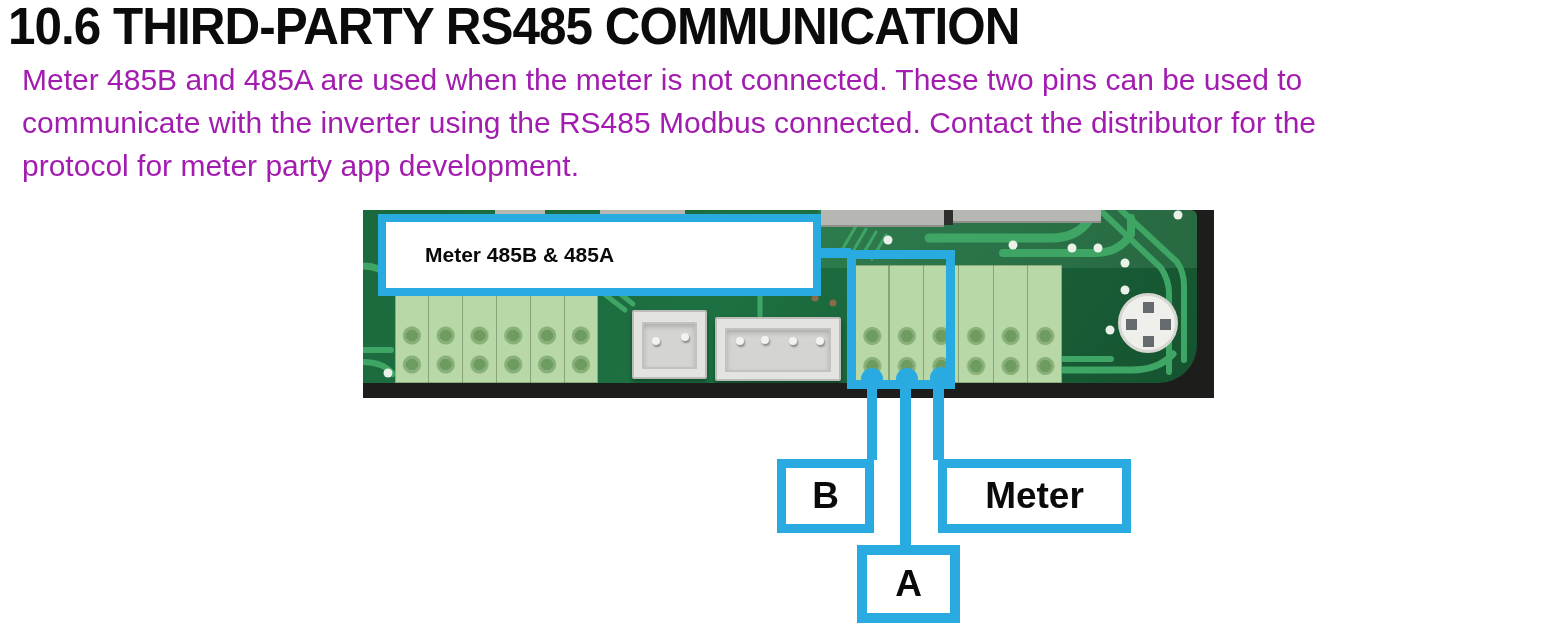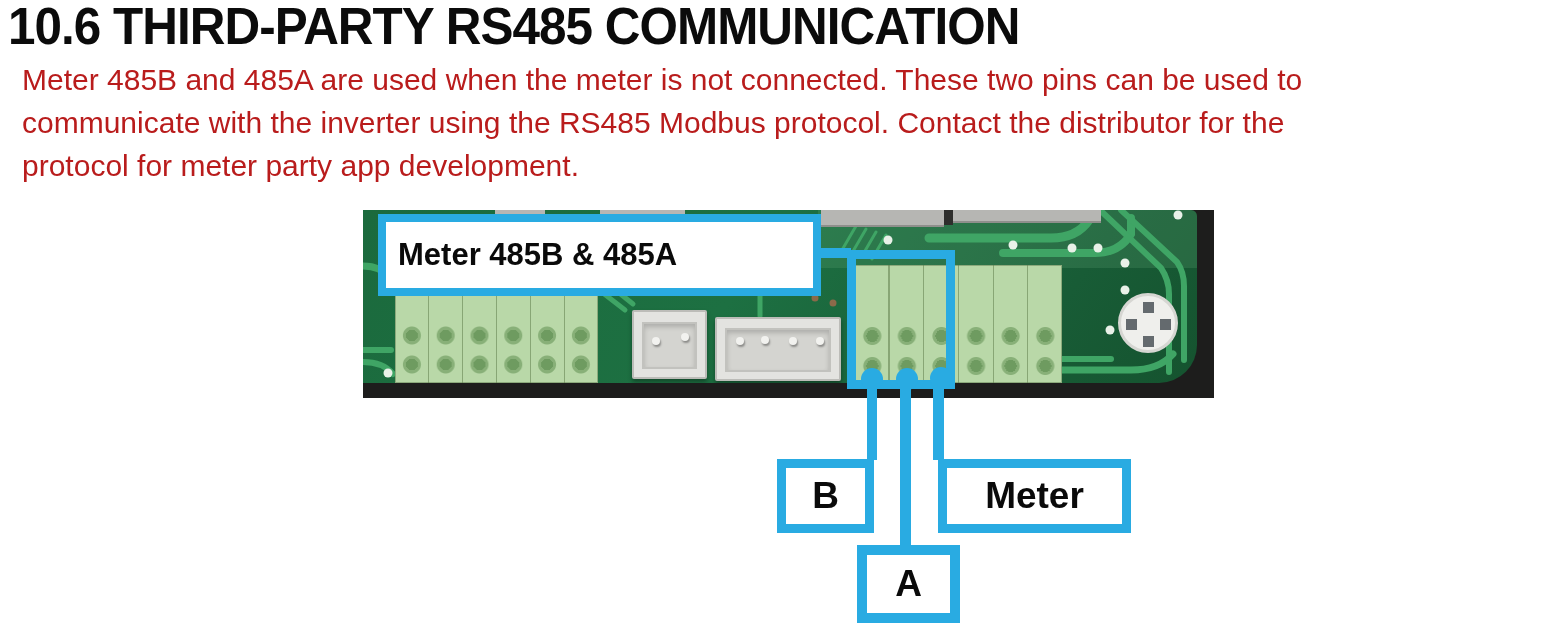--- a/index.html
+++ b/index.html
@@ -2,21 +2,21 @@
 <html style="--highlight-blue: #29abe2; --pcb-dark: #1b6a3d; --pcb-trace: #3fa565; --terminal-green: #b9d8a8; --via-white: #e9f1e8;"><head>
 <meta charset="utf-8">
 <style>
   html,body{margin:0;padding:0;background:#fff;}
   .page{position:relative;width:1565px;height:631px;background:#ffffff;overflow:hidden;
         font-family:"Liberation Sans",sans-serif;color:#000;border-radius:19px;}
   
   .heading{position:absolute;left:8px;top:-4px;font-size:52px;font-weight:700;
            letter-spacing:-1px;white-space:nowrap;transform:scaleX(0.95);transform-origin:left;
            color:#0b0b0b;}
-  .para{position:absolute;left:22px;top:58px;font-size:30px;line-height:43px;color:#b91c1c;}
+  .para{position:absolute;left:22px;top:58px;font-size:30px;line-height:43px;color:#a21caf;}
   .para div{white-space:nowrap;}
   
   .photo{position:absolute;left:363px;top:210px;width:851px;height:188px;
          background:#1d1d1c;overflow:hidden;}
   .board{position:absolute;left:0;top:0;width:834px;height:173px;
          background:linear-gradient(125deg,var(--pcb-dark) 0%,#1d7042 45%,#185c36 80%,#15532f 100%);
          border-radius:0 6px 38px 0;overflow:hidden;}
   .board-wash{position:absolute;left:455px;top:0;width:379px;height:58px;
               background:rgba(120,190,140,0.18);}
   .traces{position:absolute;left:0;top:0;}
@@ -42,32 +42,32 @@
   .bz-sq{position:absolute;width:11px;height:11px;background:#646a6e;}
   
   .blue-wire{position:absolute;background:var(--highlight-blue);}
   .blue-dot{position:absolute;width:22px;height:22px;border-radius:50%;background:var(--highlight-blue);}
   .hl-rect{position:absolute;left:847px;top:250px;width:108px;height:139px;box-sizing:border-box;
            border:9px solid var(--highlight-blue);background:transparent;}
   .bluebox{position:absolute;box-sizing:border-box;border:9px solid var(--highlight-blue);
            background:#fff;display:flex;align-items:center;justify-content:center;
            font-weight:700;font-size:37px;color:#0a0a0a;}
   .callout{left:378px;top:214px;width:443px;height:82px;border-width:8px;
-           justify-content:flex-start;padding-left:12px;font-size:31px;}
+           justify-content:flex-start;padding-left:39px;font-size:21px;}
 </style>
 </head>
 <body>
 
 <div class="page">
 
   <div class="heading">10.6 THIRD-PARTY RS485 COMMUNICATION</div>
 
   <div class="para">
     <div>Meter 485B and 485A are used when the meter is not connected. These two pins can be used to</div>
-    <div>communicate with the inverter using the RS485 Modbus protocol. Contact the distributor for the</div>
+    <div>communicate with the inverter using the RS485 Modbus connected. Contact the distributor for the</div>
     <div>protocol for meter party app development.</div>
   </div>
 
   <div class="photo">
     <div class="board">
       <div class="board-wash"></div>
 
       <svg class="traces" width="834" height="173" viewBox="0 0 834 173">
         <path class="trace" stroke-width="9" d="M 566 28 H 688 Q 714 28 726 10"></path>
         <path class="trace" stroke-width="8" d="M 640 43 H 732 Q 756 43 768 24 V 8"></path>

